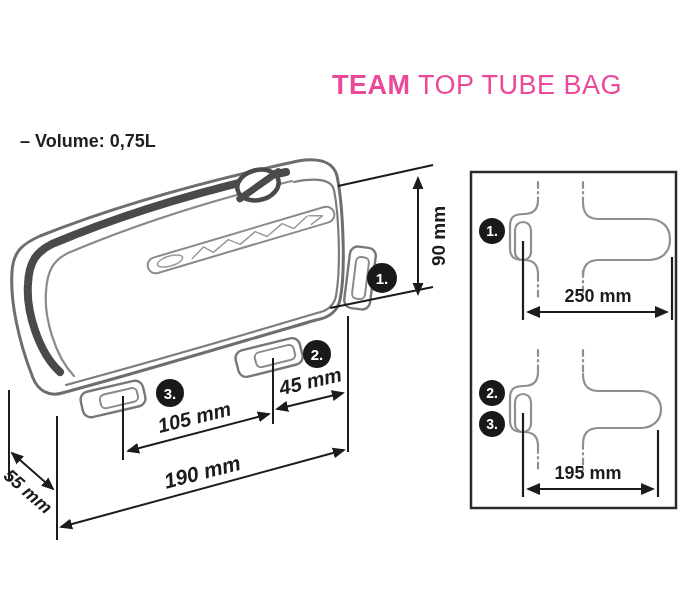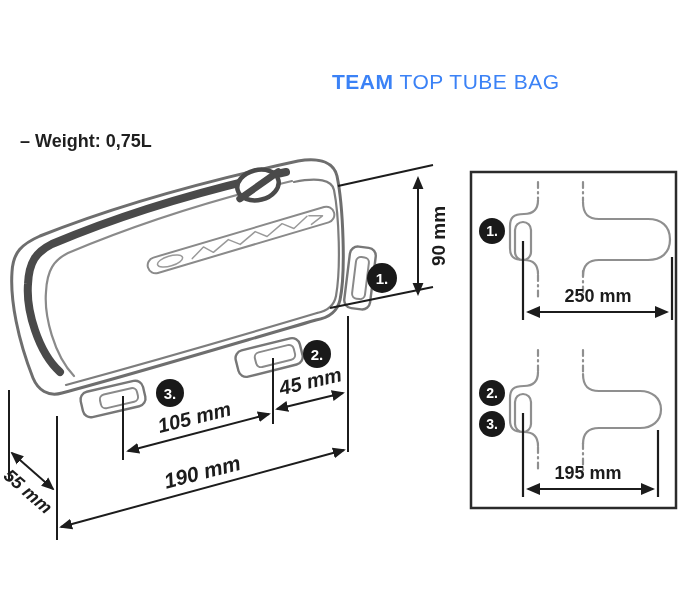--- a/index.html
+++ b/index.html
@@ -2,21 +2,21 @@
 <html><head>
 <meta charset="utf-8">
 <style>
   html,body{margin:0;padding:0;background:#ffffff;}
   #stage{
     position:relative;width:680px;height:600px;background:#ffffff;overflow:hidden;
     font-family:"Liberation Sans", sans-serif;
   }
   .title{
     position:absolute;left:332px;top:70px;
-    font-size:21px;color:#3b82f6;letter-spacing:.5px;white-space:nowrap;
+    font-size:27px;color:#ec4899;letter-spacing:.5px;white-space:nowrap;
   }
   .title .b{font-weight:700;}
   .title .r{font-weight:400;}
   .specs{
     position:absolute;left:20px;top:129px;
     font-size:18px;font-weight:700;color:#1f1f1f;line-height:25px;white-space:nowrap;
   }
   svg{position:absolute;left:0;top:0;}
   .dim  {font:700 19px "Liberation Sans", sans-serif;fill:#1c1c1c;text-anchor:middle;}
   .dimi {font:italic 700 20px "Liberation Sans", sans-serif;fill:#1c1c1c;text-anchor:middle;}
@@ -27,21 +27,21 @@
   .mksm {font:700 14px "Liberation Sans", sans-serif;fill:#ffffff;text-anchor:middle;}
 </style>
 </head>
 <body>
 
 <div id="stage">
 
   <div class="title"><span class="b">TEAM</span><span class="r"> TOP TUBE BAG</span></div>
 
   <div class="specs">
-    <div>– Weight: 0,75L</div>
+    <div>– Volume: 0,75L</div>
   </div>
 
   <svg width="680" height="600" viewBox="0 0 680 600">
     <defs>
       <marker id="arr" viewBox="0 0 10 10" refX="8.5" refY="5" markerWidth="6.5" markerHeight="6.5" orient="auto-start-reverse">
         <path d="M0,0.8 L10,5 L0,9.2 Z" fill="#1c1c1c"></path>
       </marker>
     </defs>
 
     <g fill="none" stroke-linecap="round" stroke-linejoin="round">

